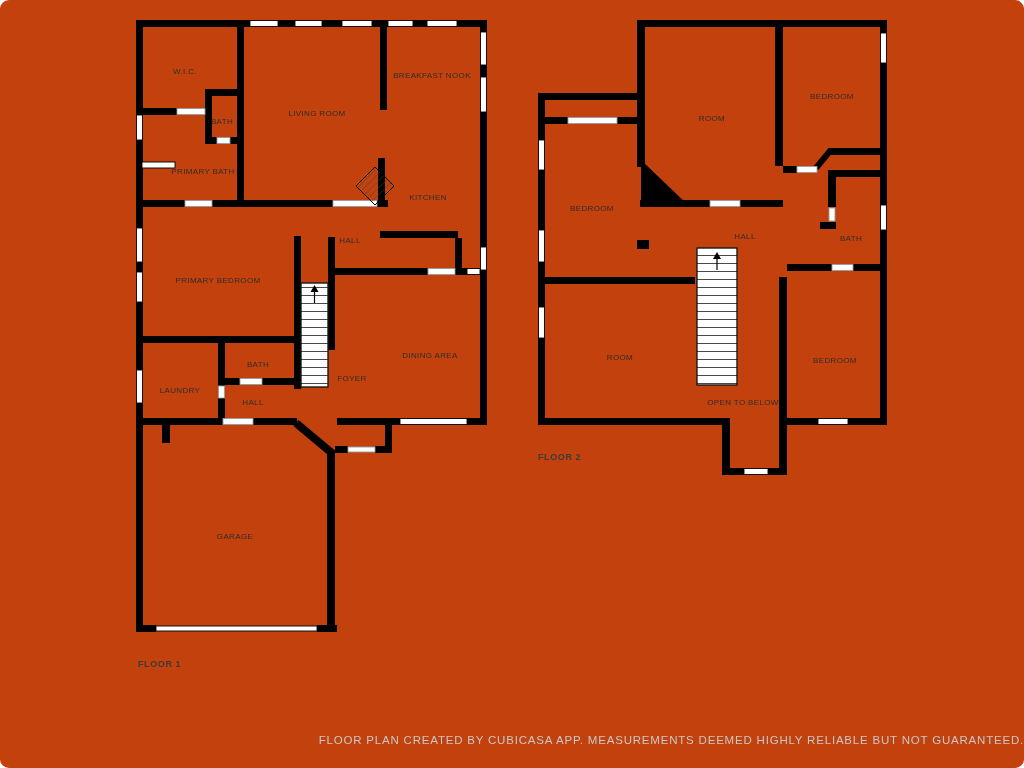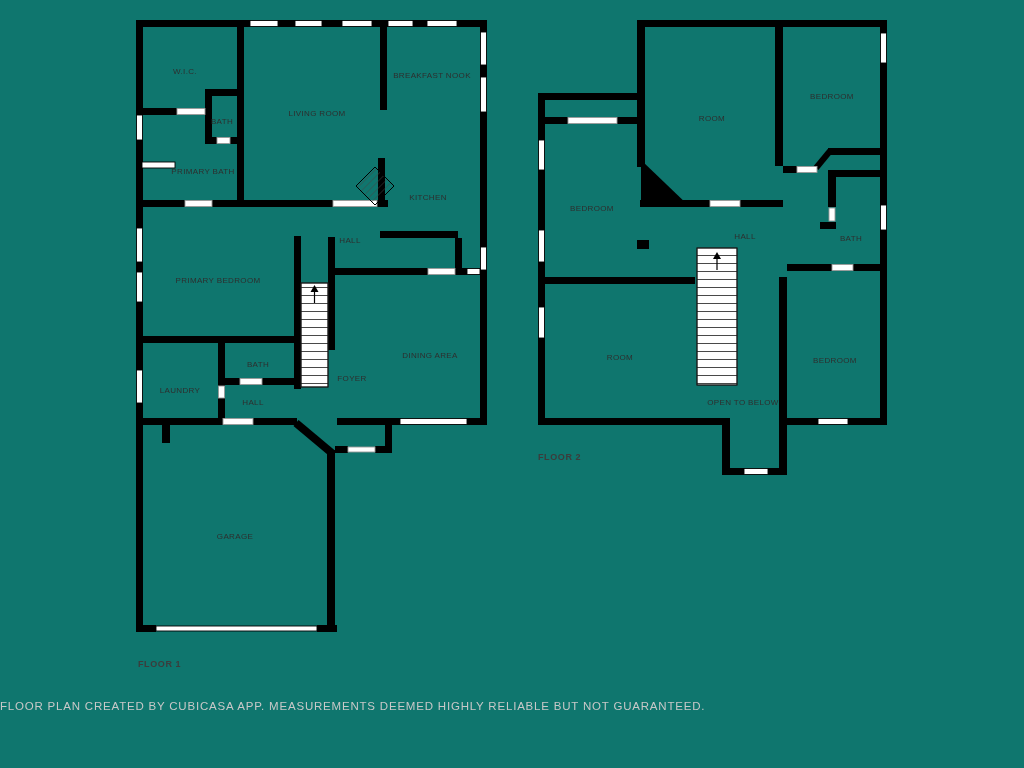--- a/index.html
+++ b/index.html
@@ -1,26 +1,26 @@
 <!DOCTYPE html>
 <html><head>
 <meta charset="utf-8">
 <style>
   html,body{margin:0;padding:0;background:#fff;}
-  #page{position:relative;width:1024px;height:768px;background:#0f766e;overflow:hidden;
-        font-family:"Liberation Sans",sans-serif;}
+  #page{position:relative;width:1024px;height:768px;background:#c2410c;overflow:hidden;
+        font-family:"Liberation Sans",sans-serif;border-radius:9px;}
   svg{position:absolute;left:0;top:0;}
   .w{fill:#000;}
   .win{fill:#ffffff;stroke:#000;stroke-width:0.9;}
   .door{fill:#ffffff;stroke:#9a9a9a;stroke-width:0.9;}
   .rlbl{font:8px "Liberation Sans",sans-serif;fill:#2e2e2e;letter-spacing:.35px;text-anchor:middle;}
   .flbl{font:700 9px "Liberation Sans",sans-serif;fill:#3c3c3c;letter-spacing:.6px;}
   .stair{fill:#fff;stroke:#1a1a1a;stroke-width:0.9;}
   .tread{fill:url(#treads);stroke:#1a1a1a;stroke-width:0.9;}
-  #footer{position:absolute;left:0;right:0;top:700px;text-align:left;
+  #footer{position:absolute;left:0;right:0;top:734px;text-align:right;
           color:#c8c8c8;font-size:11.5px;letter-spacing:.8px;}
   #logo{position:absolute;left:872px;top:712px;width:142px;height:46px;}
   #logo svg{position:static;}
 </style>
 </head>
 <body>
 
 <div id="page">
 
 <svg width="1024" height="768" viewBox="0 0 1024 768">

